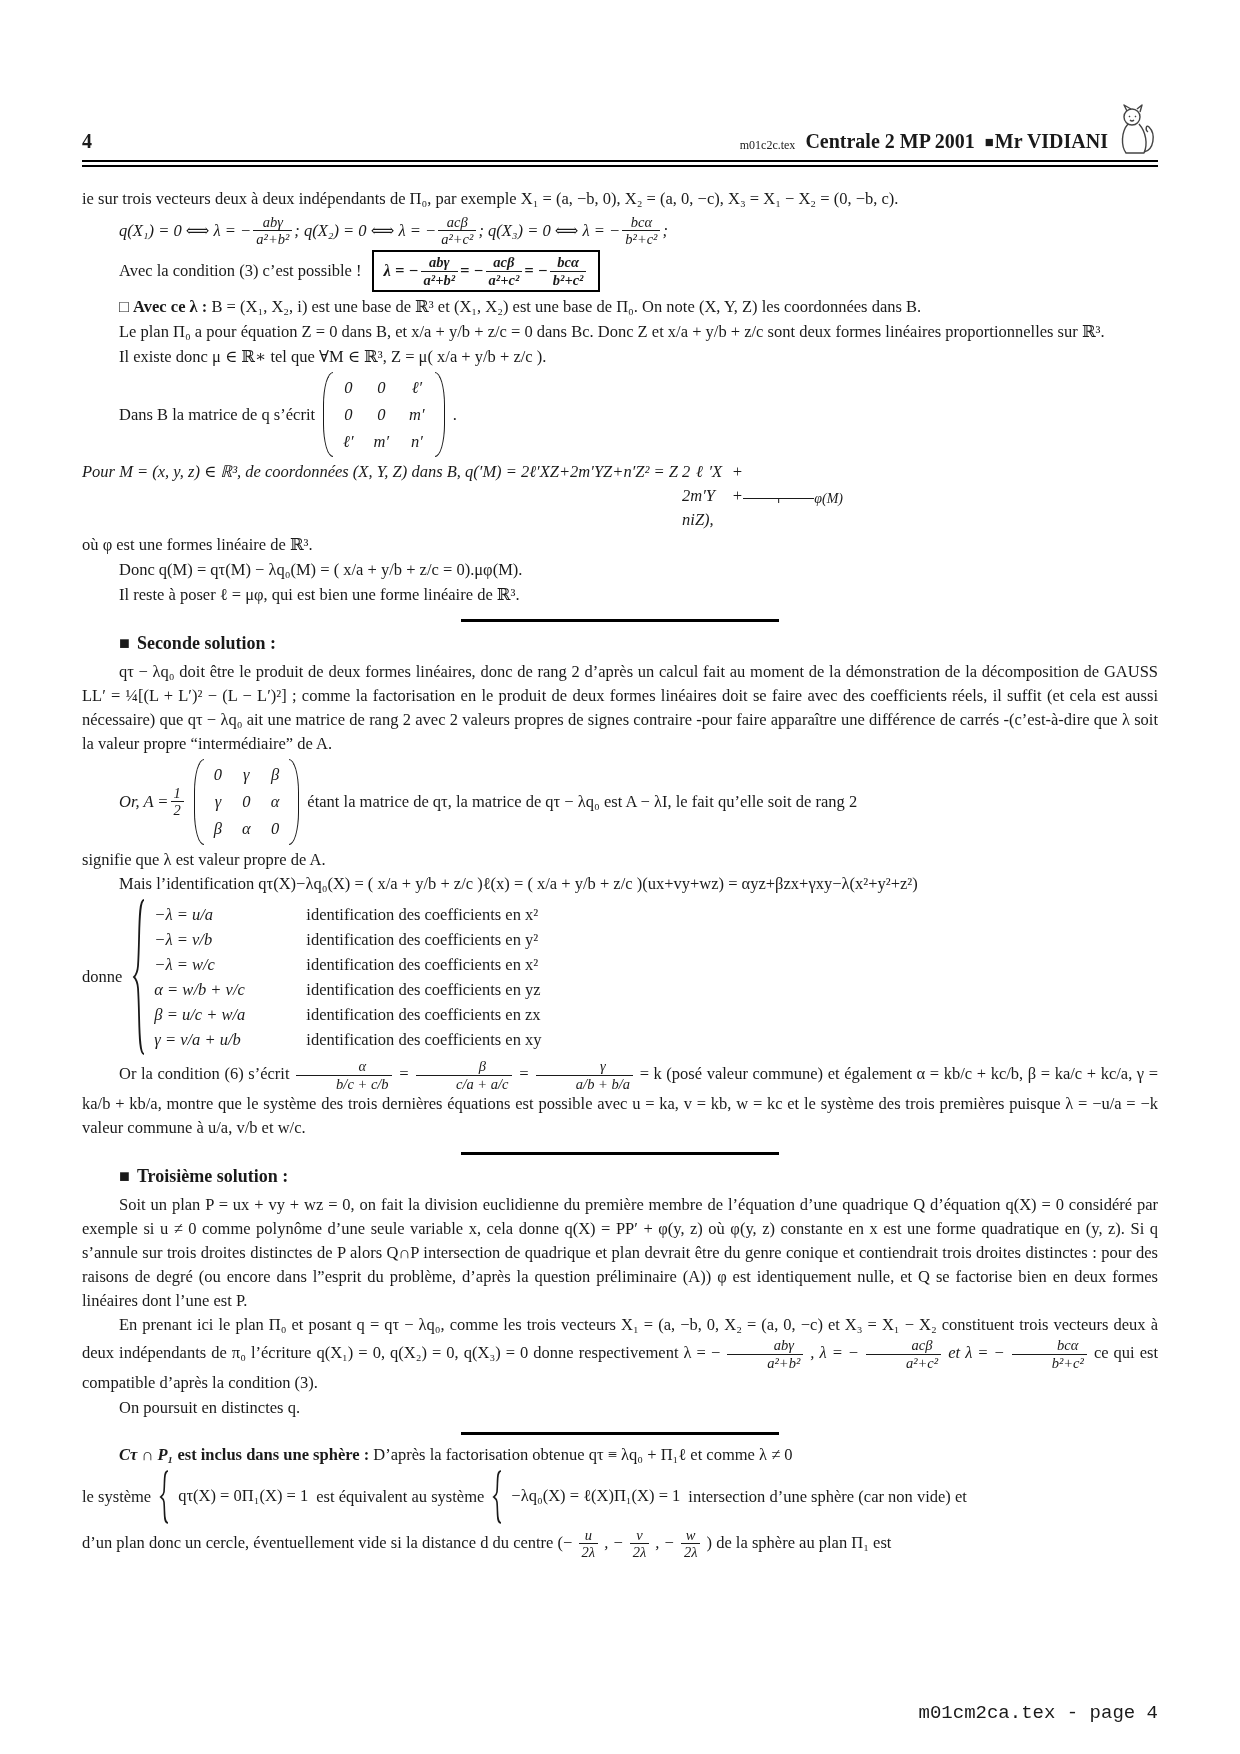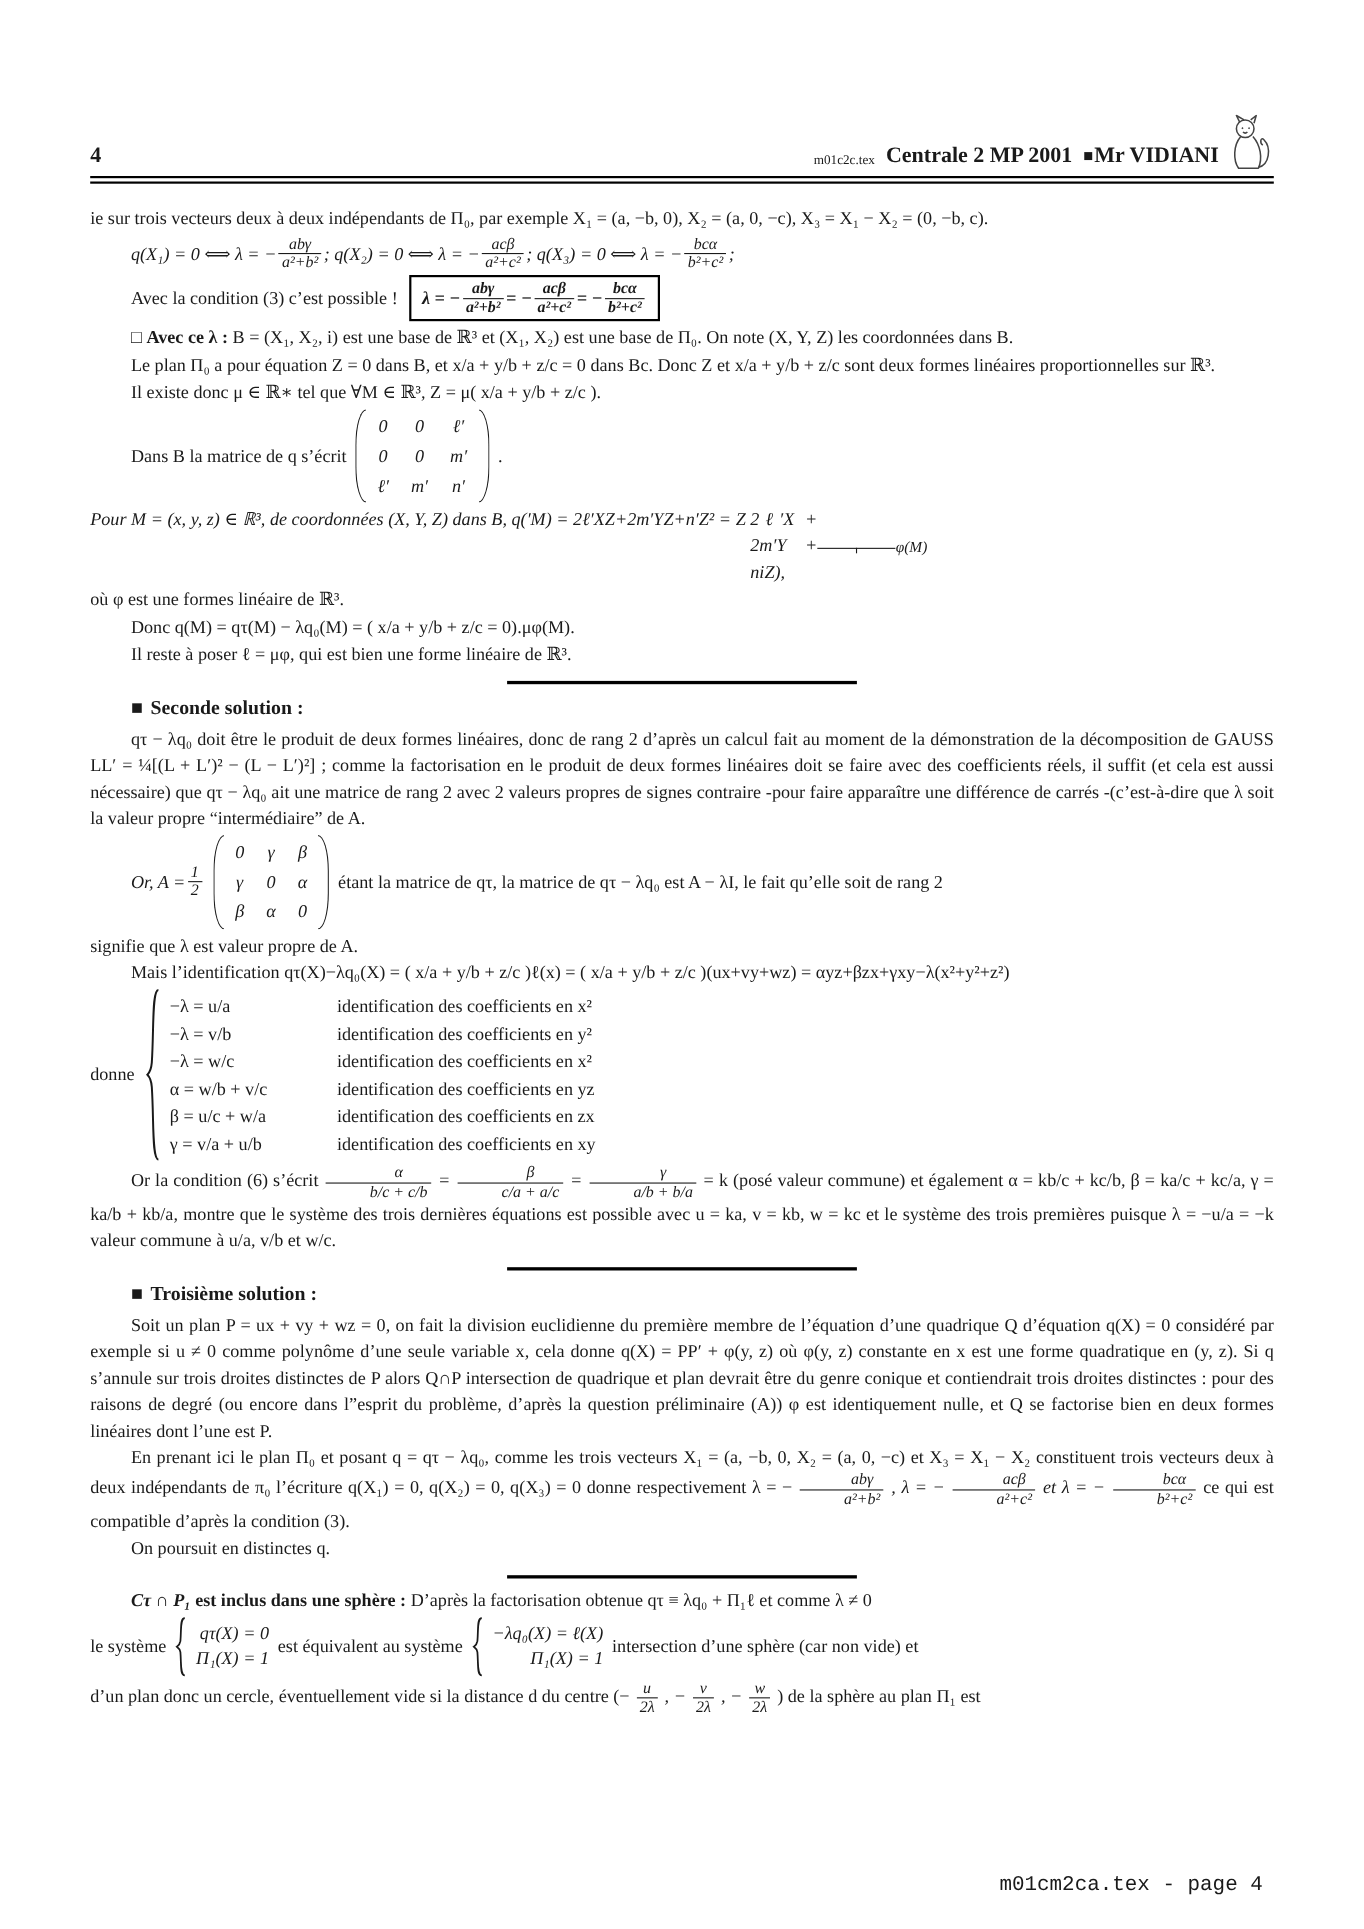--- a/index.html
+++ b/index.html
@@ -42,29 +42,29 @@
   .ubl{margin-top:5px;font-style:italic;font-size:0.85em;}
   
   .midrule{width:318px;border-top:3px solid #000;margin:12px auto 8px auto;}
   .sect{font-weight:bold;font-size:18px;margin:4px 0 4px 37px;}
   .sect .bullet{margin-right:7px;}
   
   .sysblock{display:flex;align-items:center;margin:2px 0 2px 0;}
   .sysblock .dlabel{margin-right:10px;}
   .sysrows{display:flex;flex-direction:column;row-gap:1px;}
   .sysrow{display:flex;}
-  .sysrow .eq{width:152px;}
+  .sysrow .eq{width:152px;font-style:italic;}
   .brace-svg{flex:none;margin-right:8px;}
   
   .sys{display:inline-flex;align-items:center;margin:0 8px;flex:none;}
-  .syscol{display:flex;flex-direction:column;font-style:italic;line-height:1.35;align-items:flex-end;}
+  .syscol{display:flex;flex-direction:row;line-height:1.35;}
   .sphere-line{display:flex;align-items:center;margin:2px 0;white-space:nowrap;}
   .sphere-line .txt{white-space:normal;}
   
-  .footer{position:absolute;right:92px;bottom:26px;font-family:"Liberation Mono","DejaVu Sans Mono",monospace;font-size:19px;}
+  .footer{position:absolute;right:82px;bottom:26px;font-family:"Liberation Mono","DejaVu Sans Mono",monospace;font-size:19px;}
   .catlogo{flex:none;}
 </style>
 </head>
 <body>
 
 <div class="page">
 
   <div class="hdr">
     <span class="pgnum">4</span>
     <span class="hdr-right">

